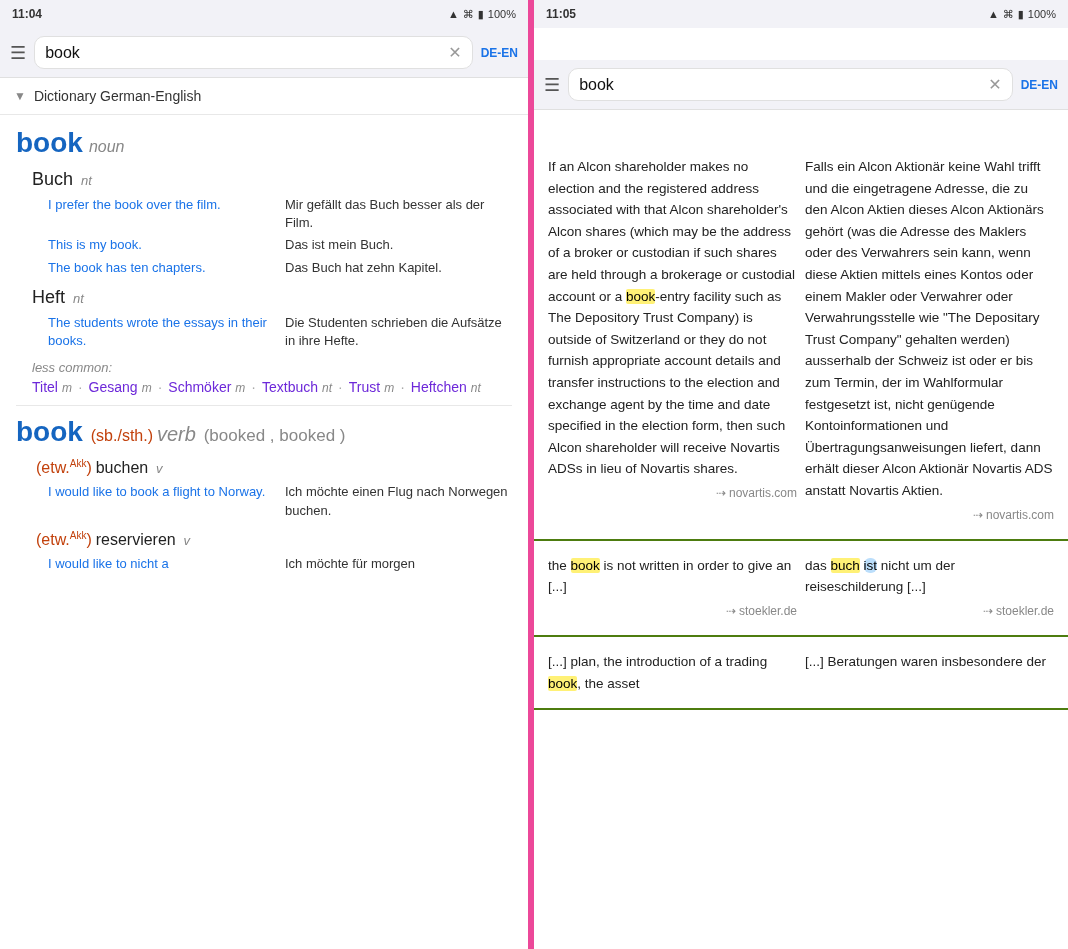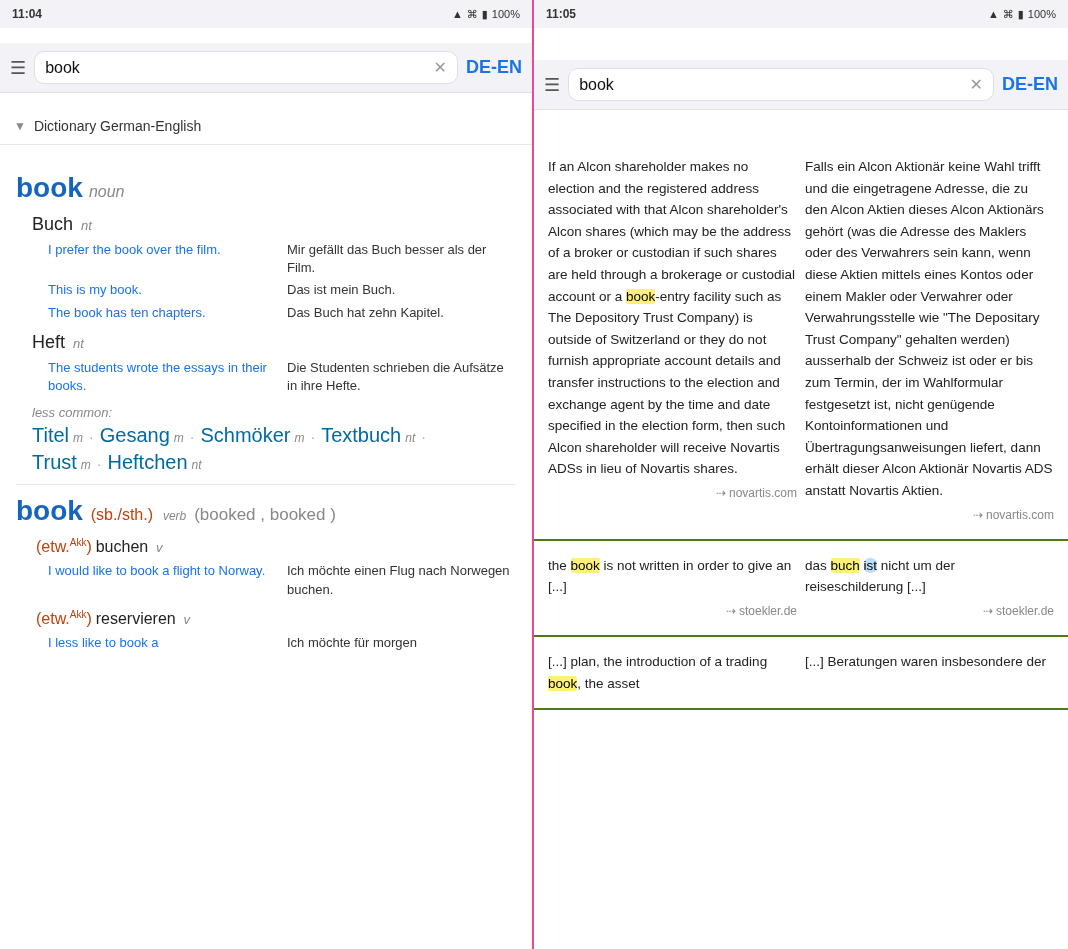--- a/index.html
+++ b/index.html
@@ -1,33 +1,33 @@
 <!DOCTYPE html>
 <html><head>
   <meta charset="utf-8">
   <style>
     * { box-sizing: border-box; margin: 0; padding: 0; }
     body { font-family: -apple-system, 'Helvetica Neue', Arial, sans-serif; background: #f2f2f7; display: flex; width: 1068px; height: 949px; overflow: hidden; font-size: 14px; }
 
     
-    .left-panel { width: 534px; background: #fff; display: flex; flex-direction: column; border-right: 2px solid #ec4899; gap: 15px; }
+    .left-panel { width: 534px; background: #fff; display: flex; flex-direction: column; border-right: 6px solid #ec4899; }
     .right-panel { width: 534px; background: #fff; display: flex; flex-direction: column; gap: 32px; }
 
     
     .status-bar { height: 28px; background: #f2f2f7; display: flex; align-items: center; justify-content: space-between; padding: 0 12px; font-size: 12px; color: #333; font-weight: 500; }
     .status-bar-time { font-weight: 600; }
     .status-bar-icons { display: flex; align-items: center; gap: 4px; font-size: 11px; }
 
     
     .search-bar { display: flex; align-items: center; padding: 8px 10px; background: #f2f2f7; gap: 8px; border-bottom: 1px solid #e0e0e0; }
     .menu-icon { font-size: 18px; color: #555; cursor: pointer; }
     .search-input-wrap { flex: 1; background: #fff; border-radius: 10px; display: flex; align-items: center; padding: 6px 10px; gap: 6px; border: 1px solid #e0e0e0; }
     .search-input { border: none; outline: none; flex: 1; font-size: 16px; color: #111; background: transparent; }
     .clear-btn { color: #999; font-size: 16px; cursor: pointer; }
-    .lang-toggle { color: #1a73e8; font-weight: 600; font-size: 18px; white-space: nowrap; cursor: pointer; }
+    .lang-toggle { color: #1a73e8; font-weight: 600; font-size: 12px; white-space: nowrap; cursor: pointer; }
 
     
     .dict-header { display: flex; align-items: center; padding: 10px 14px; border-bottom: 1px solid #e8e8e8; background: #fff; }
     .dict-header-arrow { color: #888; margin-right: 8px; font-size: 12px; }
     .dict-header-title { font-size: 14px; color: #333; }
 
     
     .dict-content { flex: 1; overflow-y: auto; padding: 12px 16px 0 16px; }
 
     
@@ -38,28 +38,28 @@
     .translation-group { margin: 6px 0 10px 16px; }
     .translation-main { font-size: 18px; color: #222; font-weight: 400; display: inline; }
     .translation-gender { font-size: 13px; color: #888; font-style: italic; margin-left: 4px; }
     .examples { margin: 6px 0 0 16px; }
     .example-row { display: flex; gap: 10px; margin-bottom: 4px; }
     .example-en { color: #1a73e8; font-size: 13px; flex: 1; line-height: 1.4; cursor: pointer; }
     .example-de { color: #333; font-size: 13px; flex: 1; line-height: 1.4; }
 
     .less-common-label { font-size: 13px; color: #888; font-style: italic; margin: 10px 0 4px 16px; }
     .less-common-grid { display: flex; flex-wrap: wrap; gap: 2px 0; margin-left: 16px; margin-bottom: 8px; }
-    .less-common-item { font-size: 20px; color: #0369a1; margin-right: 4px; }
+    .less-common-item { font-size: 14px; color: #6d28d9; margin-right: 4px; }
     .lc-gender { font-size: 12px; color: #888; font-style: italic; }
     .lc-dot { color: #aaa; margin: 0 6px; }
 
     
     .verb-headword { font-size: 28px; font-weight: 700; color: #1565c0; }
     .verb-obj { font-size: 16px; color: #c2410c; margin-left: 4px; }
-    .verb-pos { font-size: 12px; color: #888; font-style: italic; margin-left: 6px; }
+    .verb-pos { font-size: 20px; color: #888; font-style: italic; }
     .verb-forms { font-size: 17px; color: #888; margin-left: 4px; }
 
     .verb-translation { margin: 6px 0 0 16px; }
     .verb-trans-main { font-size: 16px; color: #222; }
     .verb-trans-pos { font-size: 13px; color: #888; font-style: italic; margin-left: 4px; }
 
     
     .right-content { flex: 1; overflow-y: auto; padding: 0; }
 
     .text-block { padding: 14px 14px; border-bottom: 2px solid #4d7c0f; display: flex; gap: 8px; }
@@ -191,21 +191,21 @@
         </div>
       </div>
     </div>
 
     <div class="verb-translation" style="margin-top:10px;">
       <span class="verb-obj">(etw.<sup style="font-size:10px;">Akk</sup>)</span>
       <span class="verb-trans-main"> reservieren</span>
       <span class="verb-trans-pos">v</span>
       <div class="examples">
         <div class="example-row">
-          <span class="example-en">I less like to book a</span>
+          <span class="example-en">I would like to nicht a</span>
           <span class="example-de">Ich möchte für morgen</span>
         </div>
       </div>
     </div>
 
   </div>
 </div>
 
 <div class="right-panel">
 

